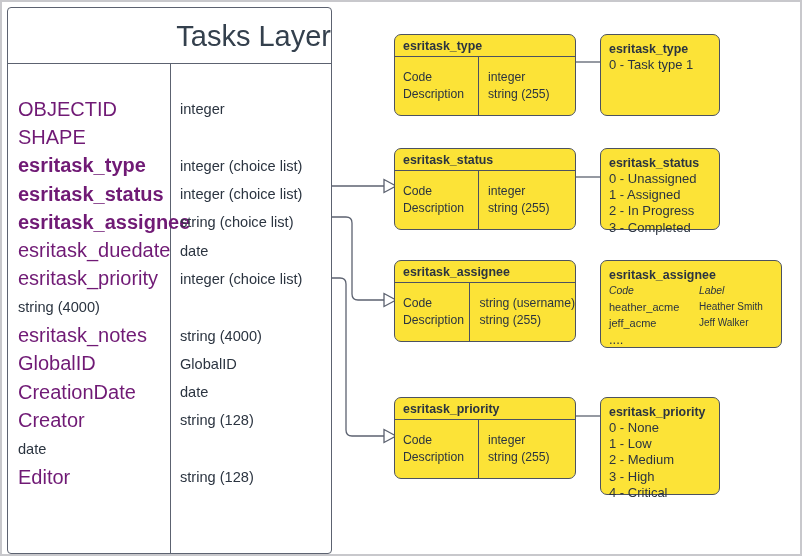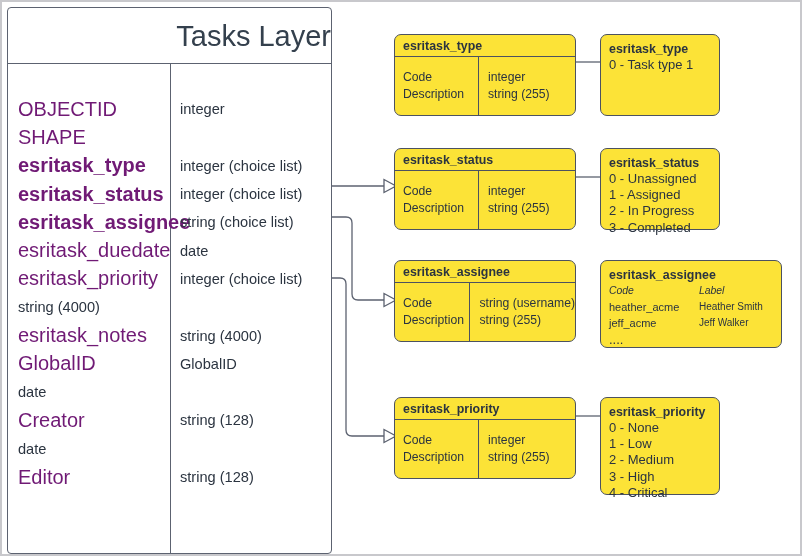--- a/index.html
+++ b/index.html
@@ -225,20 +225,21 @@
         </div>
         <div class="field-row">
           <span class="f-name">esritask_notes</span>
           <span class="f-type">string (4000)</span>
         </div>
         <div class="field-row">
           <span class="f-name">GlobalID</span>
           <span class="f-type">GlobalID</span>
         </div>
         <div class="field-row">
+          <span class="f-name">CreationDate</span>
           <span class="f-type">date</span>
         </div>
         <div class="field-row">
           <span class="f-name">Creator</span>
           <span class="f-type">string (128)</span>
         </div>
         <div class="field-row">
           <span class="f-type">date</span>
         </div>
         <div class="field-row">

